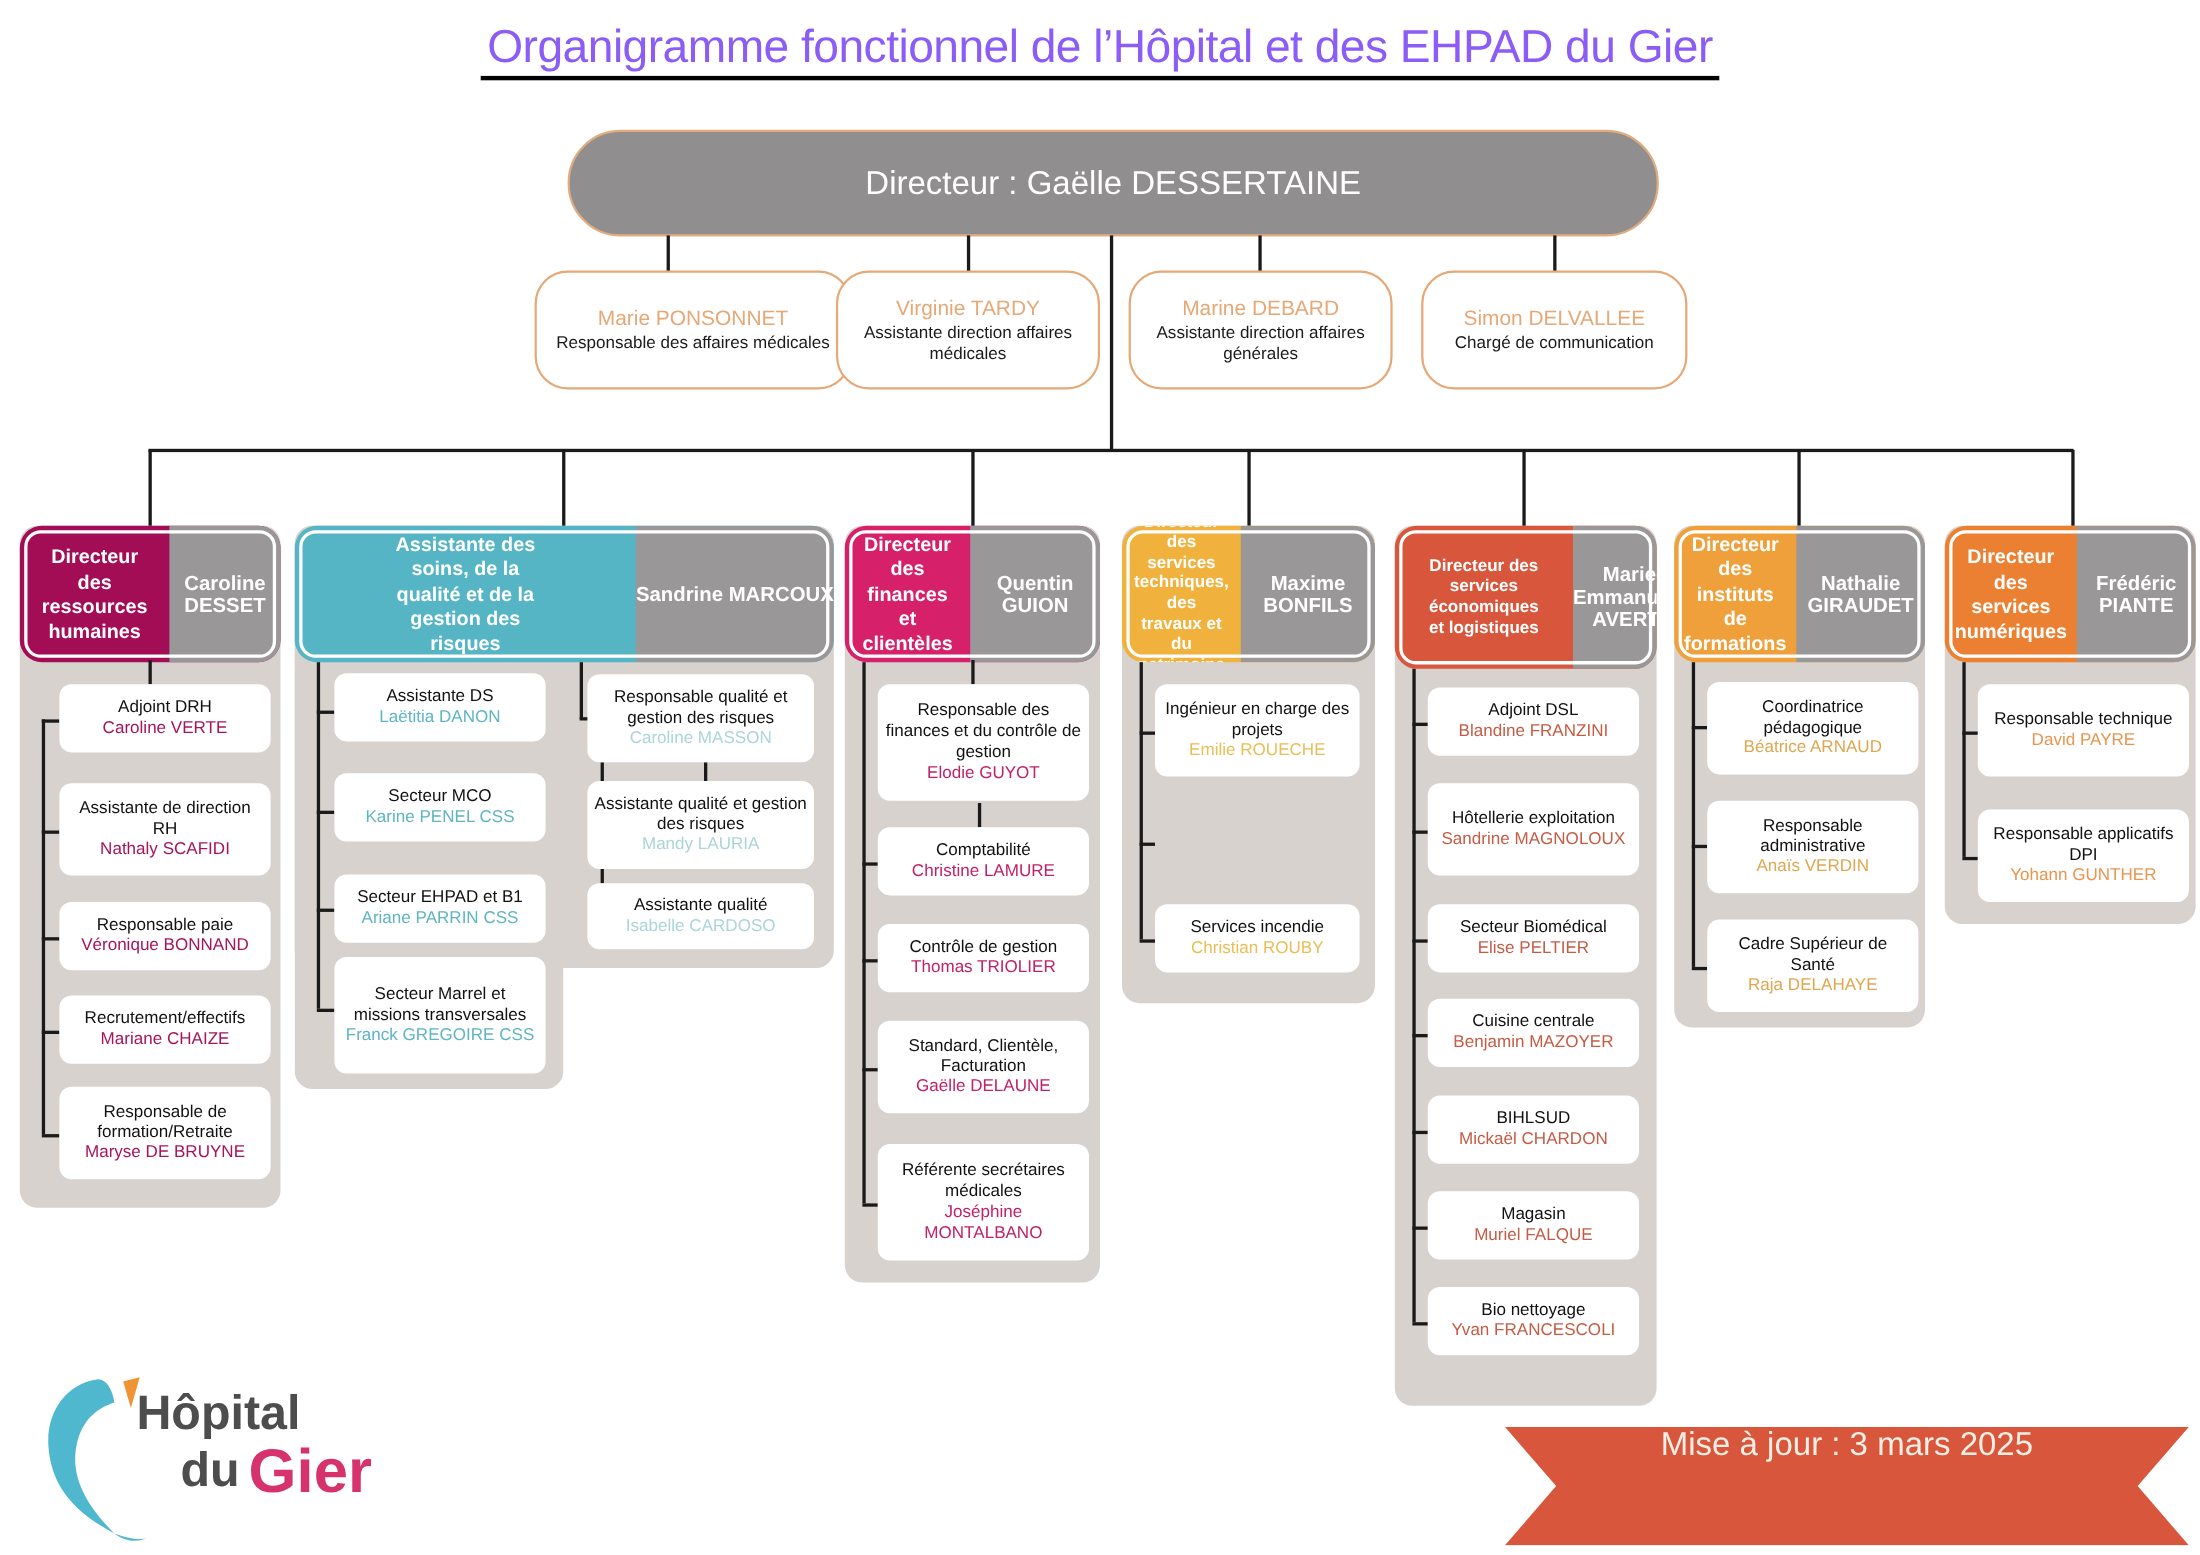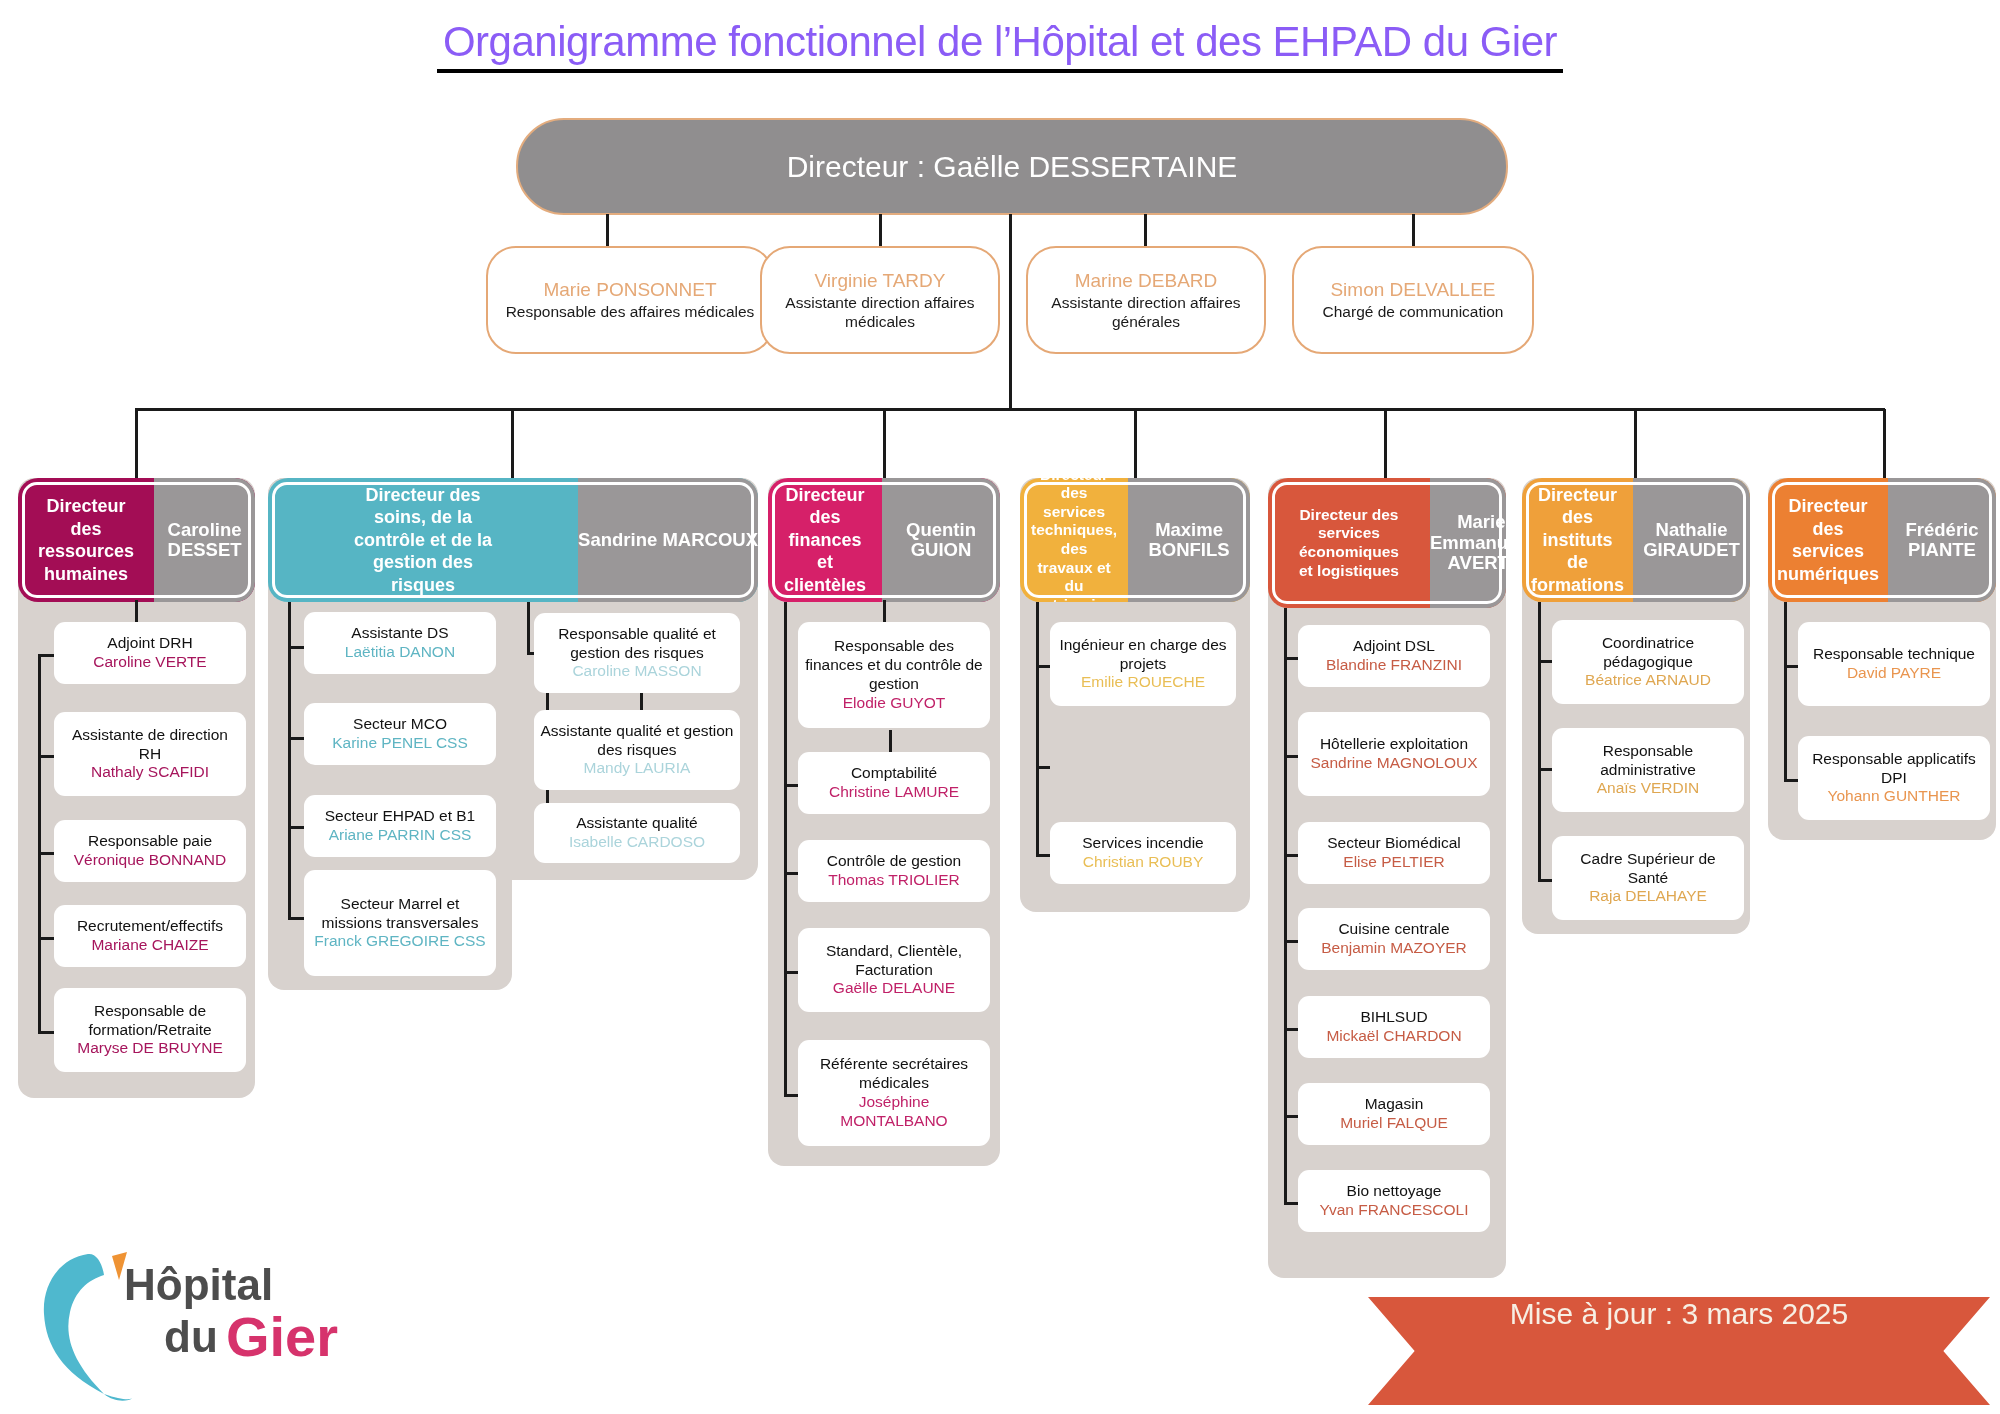--- a/index.html
+++ b/index.html
@@ -106,21 +106,21 @@
   <div class="panel" style="left:1268px;top:478px;width:238px;height:800px"></div>
   <div class="panel" style="left:1522px;top:478px;width:228px;height:456px"></div>
   <div class="panel" style="left:1768px;top:478px;width:228px;height:362px"></div>
 
   <div class="chead bg1" style="left:18px;top:478px;width:237px;height:124px">
     <div class="htitle" style="padding:0 20px">Directeur des ressources humaines</div>
     <div class="hname">Caroline DESSET</div>
     <div class="ring"></div>
   </div>
   <div class="chead bg2" style="left:268px;top:478px;width:490px;height:124px">
-    <div class="htitle" style="padding:0 85px">Directeur des soins, de la contrôle et de la gestion des risques</div>
+    <div class="htitle" style="padding:0 85px">Assistante des soins, de la qualité et de la gestion des risques</div>
     <div class="hname">Sandrine MARCOUX</div>
     <div class="ring"></div>
   </div>
   <div class="chead bg3" style="left:768px;top:478px;width:232px;height:124px">
     <div class="htitle" style="padding:0 16px">Directeur des finances et clientèles</div>
     <div class="hname">Quentin GUION</div>
     <div class="ring"></div>
   </div>
   <div class="chead bg4 small" style="left:1020px;top:478px;width:230px;height:124px">
     <div class="htitle" style="padding:0 11px">Directeur des services techniques, des travaux et du patrimoine</div>

